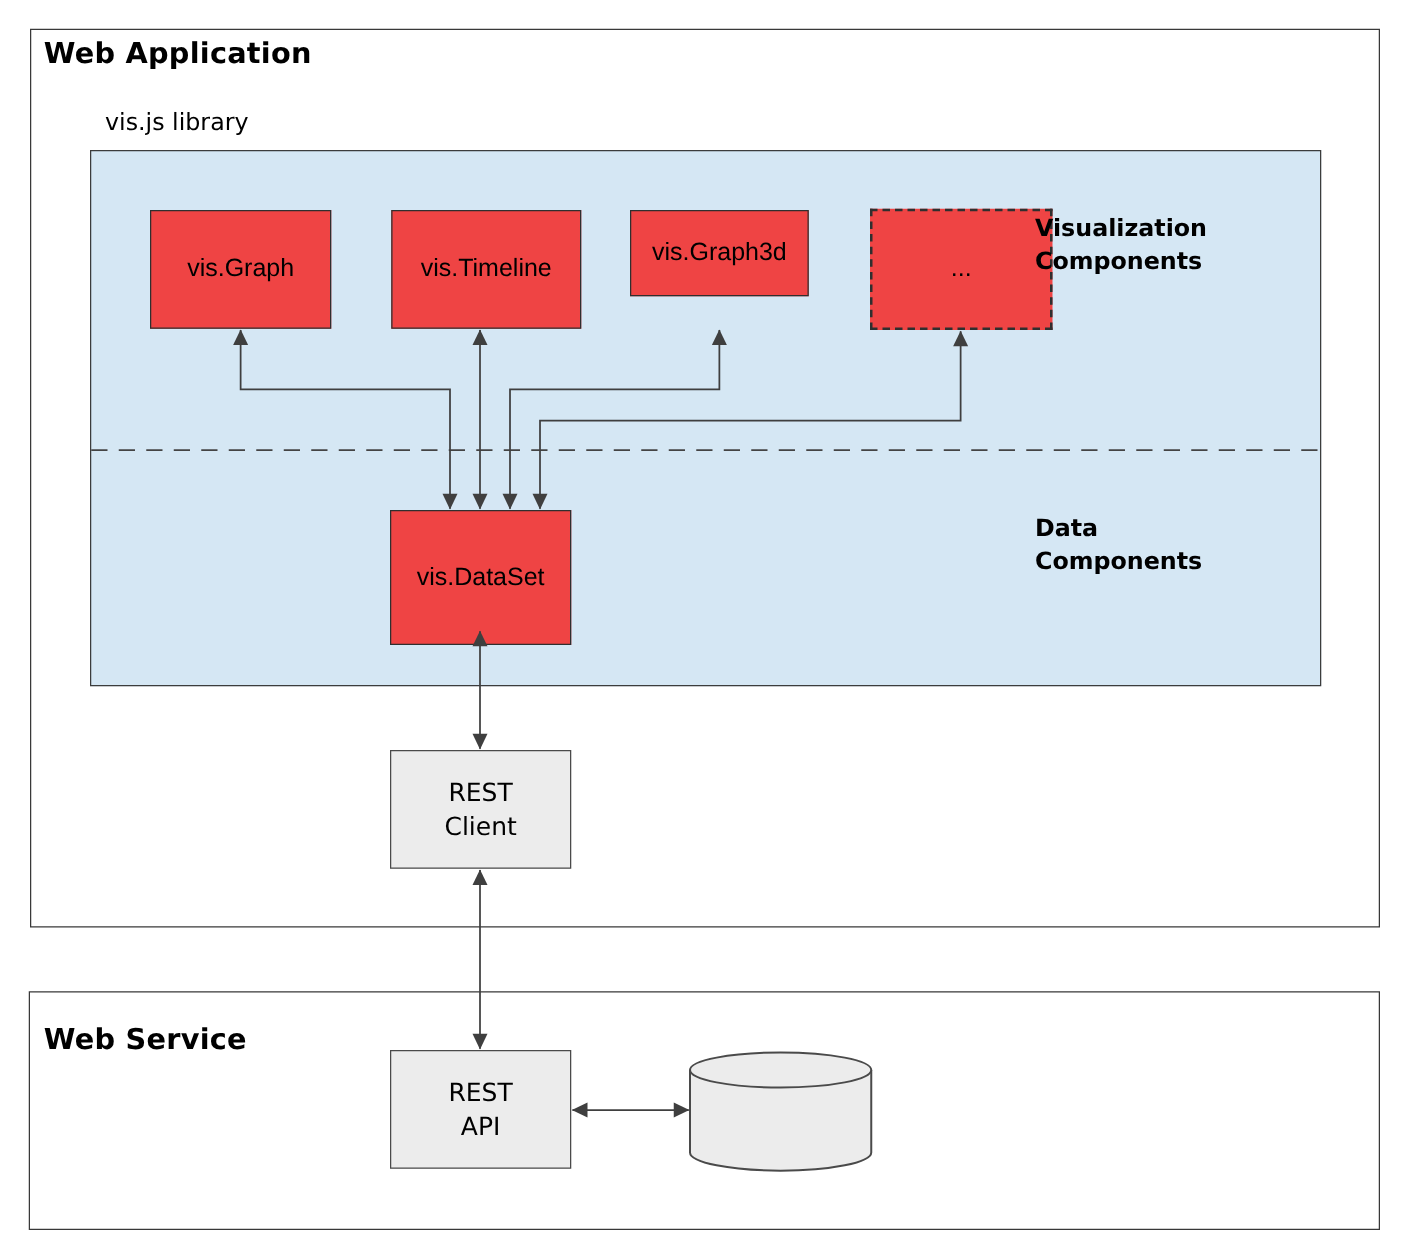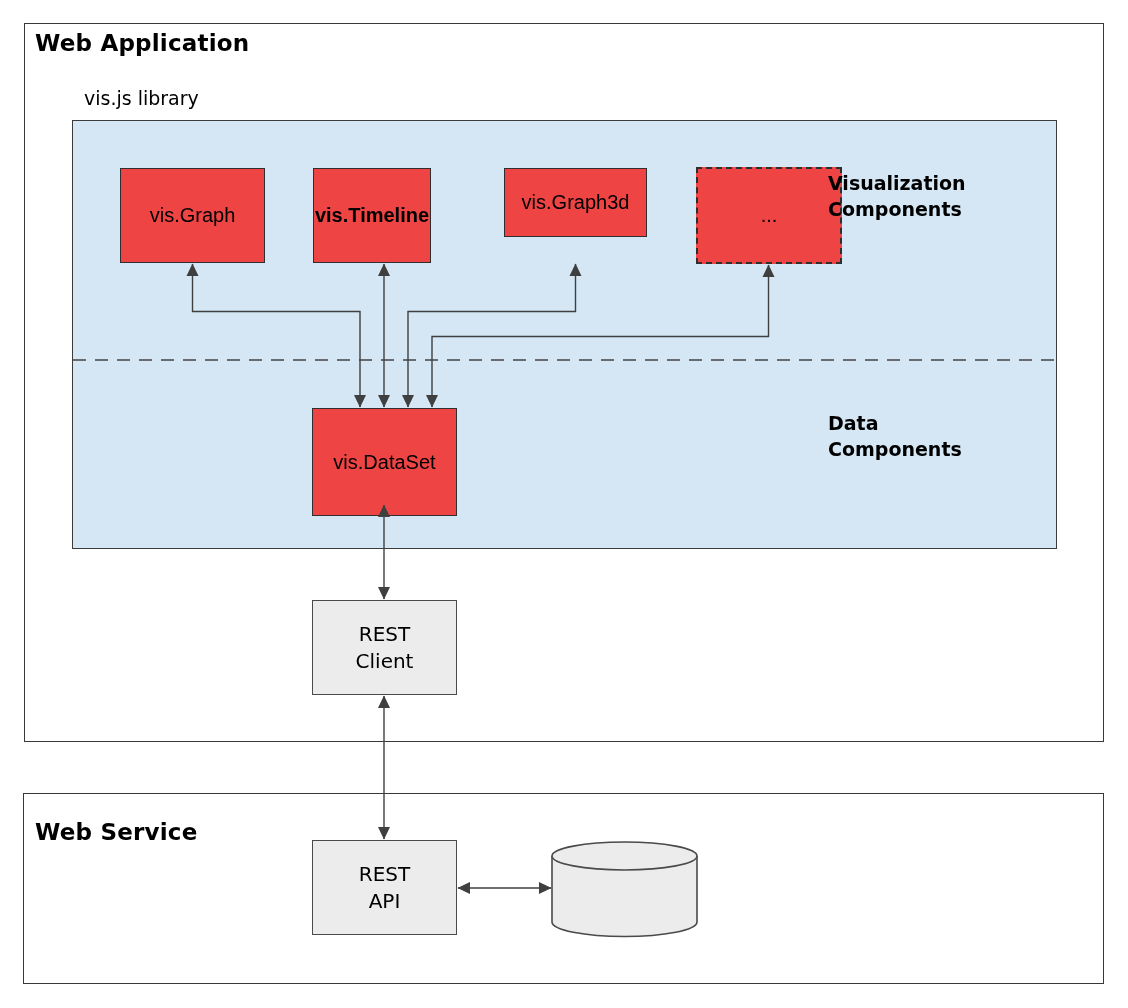--- a/index.html
+++ b/index.html
@@ -84,21 +84,21 @@
   <div class="frame" style="left:24px;top:23px;width:1080px;height:719px;"></div>
   <div class="frame-title" style="left:35px;top:30px;">Web Application</div>
 
   <div class="sub-title" style="left:84px;top:87px;">vis.js library</div>
 
   <div class="panel" style="left:72px;top:120px;width:985px;height:429px;"></div>
 
   <div class="node" style="left:120px;top:168px;width:145px;height:95px;">
     <span>vis.Graph</span>
   </div>
-  <div class="node" style="left:313px;top:168px;width:118px;height:95px;font-weight:bold;">
+  <div class="node" style="left:313px;top:168px;width:152px;height:95px;">
     <span>vis.Timeline</span>
   </div>
   <div class="node" style="left:504px;top:168px;width:143px;height:69px;">
     <span>vis.Graph3d</span>
   </div>
   <div class="node dashed" style="left:696px;top:167px;width:146px;height:97px;">
     <span>...</span>
   </div>
 
   <div class="side-label" style="left:828px;top:170px;">

